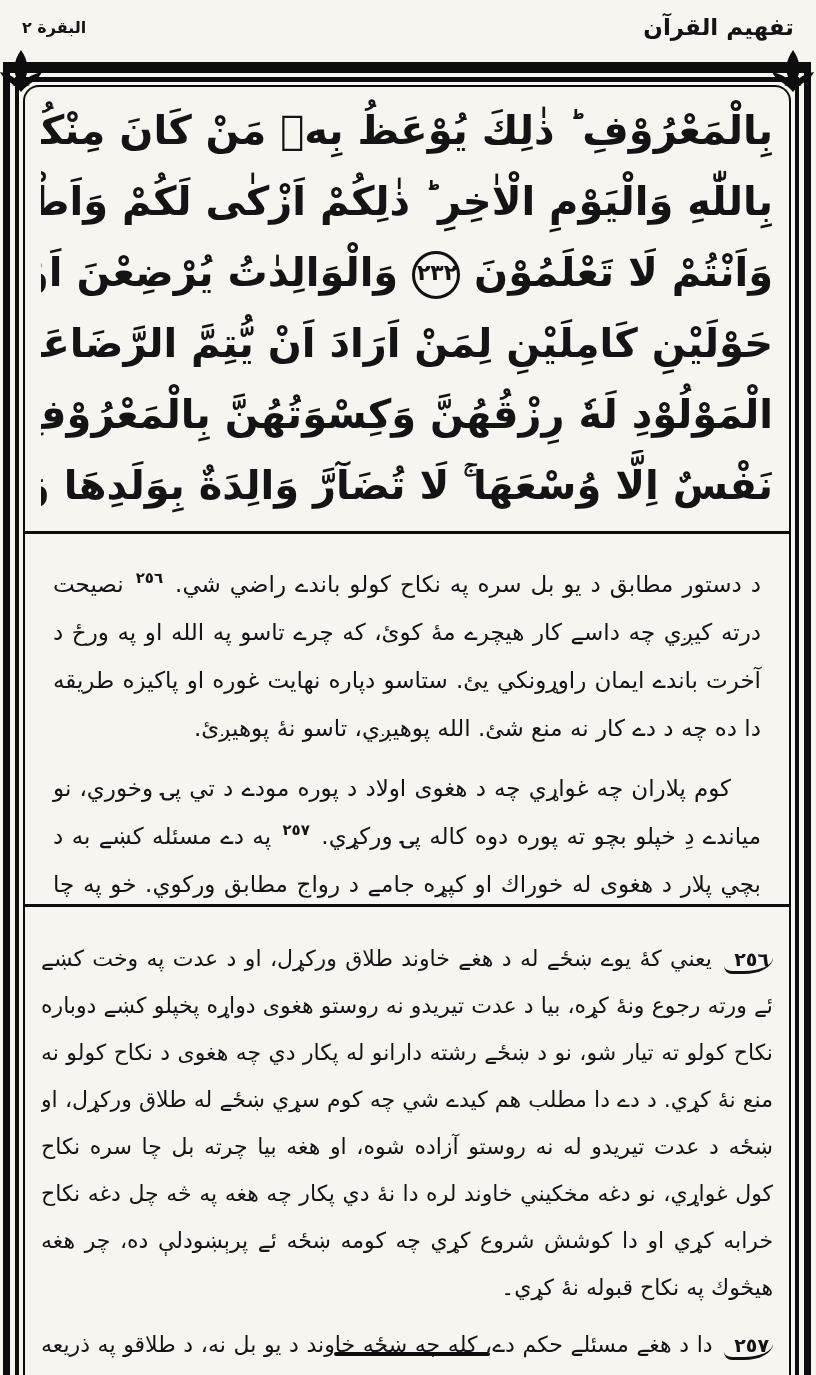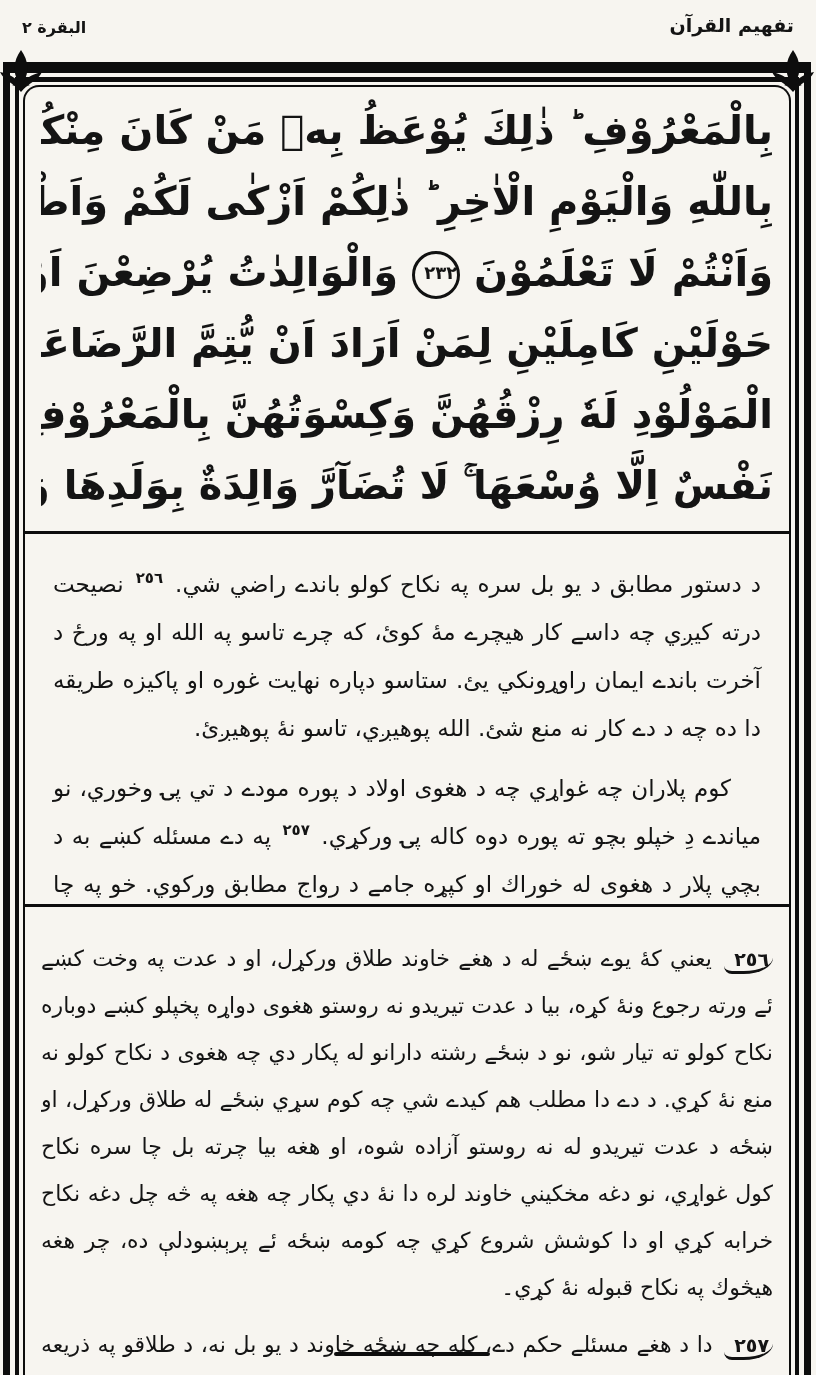--- a/index.html
+++ b/index.html
@@ -8,21 +8,21 @@
     position:relative;overflow:hidden;
     background:#f7f5f0;
     font-family:"DejaVu Sans",sans-serif;
     color:#141414;
     direction:rtl;
   }
   
   .runhead{position:absolute;top:0;left:0;right:0;height:62px;}
   .book-title{
     position:absolute;right:22px;top:14px;
-    font-size:19px;font-weight:bold;letter-spacing:.5px;
+    font-size:23px;font-weight:bold;letter-spacing:.5px;
   }
   .surah-ref{
     position:absolute;left:22px;top:18px;
     font-size:16px;font-weight:bold;
   }
   .page-arc{
     position:absolute;left:350px;top:3px;width:112px;height:58px;
     border:3px solid #111;border-bottom:none;
     border-radius:58px 58px 0 0 / 62px 62px 0 0;
     display:flex;align-items:flex-end;justify-content:center;
@@ -59,21 +59,21 @@
   .quran-section{height:432px;padding-top:4px;overflow:hidden;}
   .quran-line{
     font-size:40px;font-weight:bold;line-height:71px;height:71px;
     overflow:hidden;white-space:nowrap;
     text-align:justify;text-align-last:justify;
     letter-spacing:1px;
   }
   .verse-badge{
     display:inline-block;width:42px;height:42px;line-height:38px;
     border:3px solid #111;border-radius:50%;
-    text-align:center;font-size:18px;font-weight:bold;
+    text-align:center;font-size:22px;font-weight:bold;
     vertical-align:middle;letter-spacing:0;
   }
   .sep-rule{
     border:none;border-top:3px solid #0d0d0d;
     margin:4px -16px 0 -16px;
   }
   .translation-section{height:352px;padding-top:14px;overflow:hidden;}
   .trans-para{
     font-size:23px;line-height:48px;margin:12px;
     text-align:justify;

